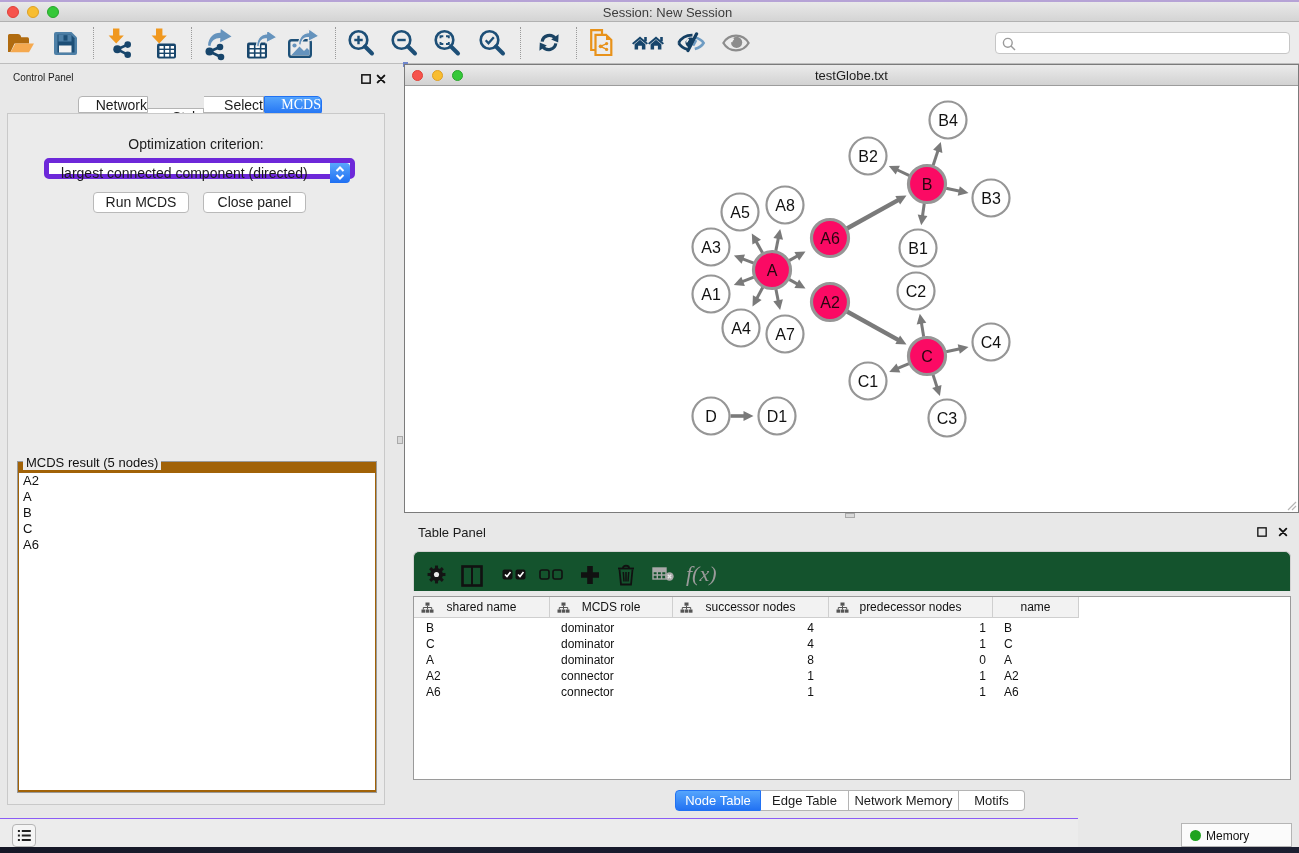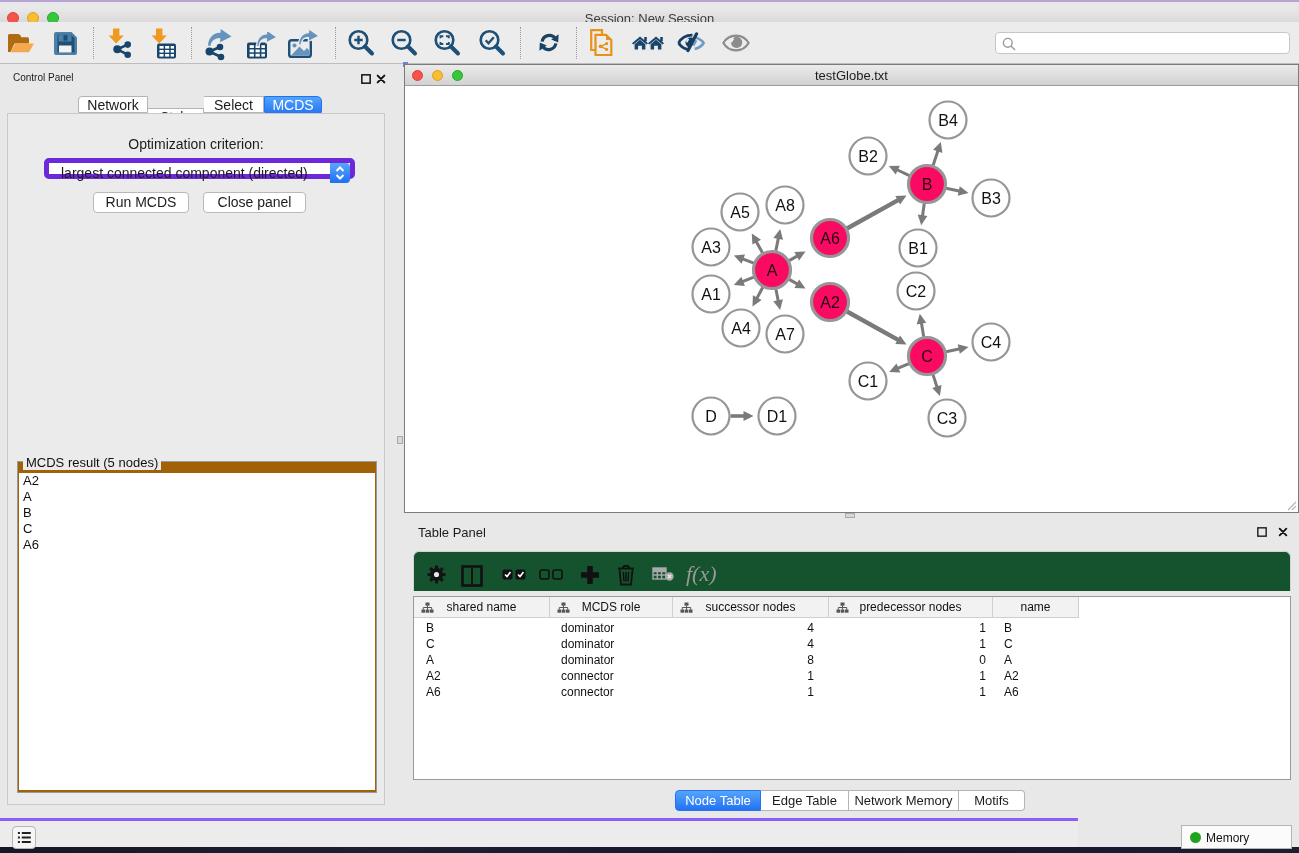--- a/index.html
+++ b/index.html
@@ -1,45 +1,45 @@
 <!DOCTYPE html>
 <html><head>
 <meta charset="utf-8">
 <style>
   * { margin:0; padding:0; box-sizing:border-box; }
   html,body { width:1299px; height:853px; overflow:hidden; }
   body { font-family:"Liberation Sans", sans-serif; background:#16182b; position:relative; }
   .abs { position:absolute; }
   .win { position:absolute; left:0; top:0; width:1299px; height:847px; background:#e8e8e8; }
-  .titlebar { position:absolute; left:0; top:8px; width:1299px; height:20px; background:linear-gradient(#e9e9e9,#d4d4d4); border-bottom:1px solid #b1b1b1; border-radius:6px 6px 0 0; }
+  .titlebar { position:absolute; left:0; top:2px; width:1299px; height:20px; background:linear-gradient(#e9e9e9,#d4d4d4); border-bottom:1px solid #b1b1b1; border-radius:6px 6px 0 0;padding-left:18px; }
   .tl { position:absolute; border-radius:50%; width:12px; height:12px; top:4px; }
   .title { position:absolute; width:100%; text-align:center; top:3px; font-size:13px; color:#3c3c3c; }
   .toolbar { position:absolute; left:0; top:22px; width:1299px; height:42px; background:#ececec; border-bottom:1px solid #bdbdbd; }
   .tsep { position:absolute; top:5px; height:32px; width:0; border-left:1px dotted #9a9a9a; }
   .searchbox { position:absolute; left:995px; top:10px; width:295px; height:22px; background:#fff; border:1px solid #c6c6c6; border-radius:4px; }
   .cp-head { position:absolute; left:13px; top:72px; font-size:10px; color:#1c1c1c; }
   .tabbar { position:absolute; top:96px; font-size:14px; }
-  .tab { position:absolute; top:0; height:17px; background:#fff; border:1px solid #b4b4b4; color:#1c1c1c; text-align:center; line-height:16px; }
+  .tab { position:absolute; top:0; height:17px; background:#fff; border:1px solid #b4b4b4; color:#1c1c1c; text-align:right; line-height:16px; }
   .tabsel { background:linear-gradient(#54a4fc,#2071f3); color:#fff; border:1px solid #2071f3; height:20px; }
   .cp-panel { position:absolute; left:7px; top:113px; width:378px; height:692px; background:#ebebeb; border:1px solid #c9c9c9; }
   .btn { position:absolute; height:21px; background:#fff; border:1px solid #b9b9b9; border-radius:4px; font-size:14px; color:#1c1c1c; text-align:center; line-height:19px; }
   .fieldset { position:absolute; left:9px; top:347px; width:360px; height:332px; border:1px solid #9a9a9a; background:#a16207; }
   .legend { position:absolute; left:5px; top:-7px; background:#ebebeb; padding:0 3px; font-size:13px; color:#111; }
   .mlist { position:absolute; left:1px; top:11px; width:356px; height:317px; background:#fff; font-size:13px; color:#111; }
   .mlist div { padding-left:4px; height:16px; line-height:16px; }
   .scrolltrack { position:absolute; left:353px; top:357px; width:11px; height:318px; background:#f7f7f7; border:1px solid #e2e2e2; }
   .netwin { position:absolute; left:404px; top:64px; width:895px; height:449px; border:1px solid #7b7b7b; background:#fff; }
   .nettitle { position:absolute; left:0; top:0; width:893px; height:21px; background:linear-gradient(#ebebeb,#d2d2d2); border-bottom:1px solid #9c9c9c; }
   .tp-head { position:absolute; left:418px; top:525px; font-size:13px; color:#1c1c1c; }
   .tp-toolbar { position:absolute; left:413px; top:551px; width:878px; height:40px; background:#14532d; border:1px solid #d2d2d2; border-radius:6px 6px 0 0; border-bottom:none; }
   .tbl { position:absolute; left:413px; top:596px; width:878px; height:184px; background:#fff; border:1px solid #9a9a9a; font-size:12px; }
   .th { position:absolute; top:0; height:21px; background:#f2f2f2; border-right:1px solid #cfcfcf; border-bottom:1px solid #cfcfcf; text-align:center; line-height:20px; color:#111; }
   .cell { position:absolute; height:16px; line-height:16px; color:#111; }
   .bt { position:absolute; top:790px; height:21px; background:#fff; border:1px solid #b4b4b4; font-size:13px; color:#1c1c1c; text-align:center; line-height:20px; }
-  .statusbar { position:absolute; left:0; top:818px; width:1078px; height:29px; background:#ececec; border-top:3px solid #8b5cf6;padding-left:8px; }
+  .statusbar { position:absolute; left:0; top:818px; width:1078px; height:29px; background:#ececec; border-top:1px solid #8b5cf6;padding-left:8px; }
 </style>
 </head>
 <body>
 <div style="position:absolute;left:0;top:847px;width:1299px;height:6px;background:linear-gradient(90deg,#151726,#1d2031 30%,#14162a 60%,#1b1e30);"></div>
 <div class="win">
 <div style="position:absolute;left:0;top:0;width:1299px;height:2px;background:#b6a3d6;z-index:5;"></div>
 <div class="titlebar">
   <div class="tl" style="left:7px;background:#f6534c;border:0.5px solid #e04038;"></div>
   <div class="tl" style="left:27px;background:#f8bd30;border:0.5px solid #dfa023;"></div>
   <div class="tl" style="left:47px;background:#35c839;border:0.5px solid #28a52c;"></div>
@@ -182,21 +182,21 @@
 <svg class="abs" style="left:361px;top:74px" width="10" height="10" viewBox="0 0 12 12">
       <rect x="1" y="1" width="10" height="10" fill="none" stroke="#111" stroke-width="1.8"></rect>
     </svg>
 <svg class="abs" style="left:376px;top:74px" width="10" height="10" viewBox="0 0 12 12">
       <path d="M2 2 L10 10 M10 2 L2 10" stroke="#111" stroke-width="2.4" stroke-linecap="round"></path>
     </svg>
 <div class="tabbar" style="left:78px;width:245px;">
   <div class="tab" style="left:0;width:70px;border-radius:4px 0 0 0;">Network</div>
   <div class="tab" style="left:70px;width:56px;border-left:none;margin-top:12px;">Style</div>
   <div class="tab" style="left:126px;width:60px;border-left:none;">Select</div>
-  <div class="tab tabsel" style="left:186px;width:58px;border-radius:0 5px 5px 5px;">MCDS</div>
+  <div class="tab tabsel" style="left:186px;width:58px;border-radius:0 5px 5px 5px;font-family:Liberation Serif, serif;">MCDS</div>
 </div>
 <div class="cp-panel">
   <div class="abs" style="left:0;top:22px;width:376px;text-align:center;font-size:14px;color:#1c1c1c;">Optimization criterion:</div>
   <div class="abs" style="left:36px;top:44px;width:311px;height:21px;background:#fff;border:5px solid #6d28d9;border-radius:5px;">
     <div class="abs" style="left:12px;top:2px;font-size:14px;color:#1c1c1c;">largest connected component (directed)</div>
     <div class="abs" style="right:0;top:0;width:20px;height:20px;background:linear-gradient(#5aa7fc,#1e6ff2);border-radius:0 4px 4px 0;">
       <svg width="20" height="20" viewBox="0 0 20 20">
             <path d="M6.5 8 L10 4.5 L13.5 8 M6.5 12 L10 15.5 L13.5 12" fill="none" stroke="#fff" stroke-width="2"></path>
           </svg>
     </div>

